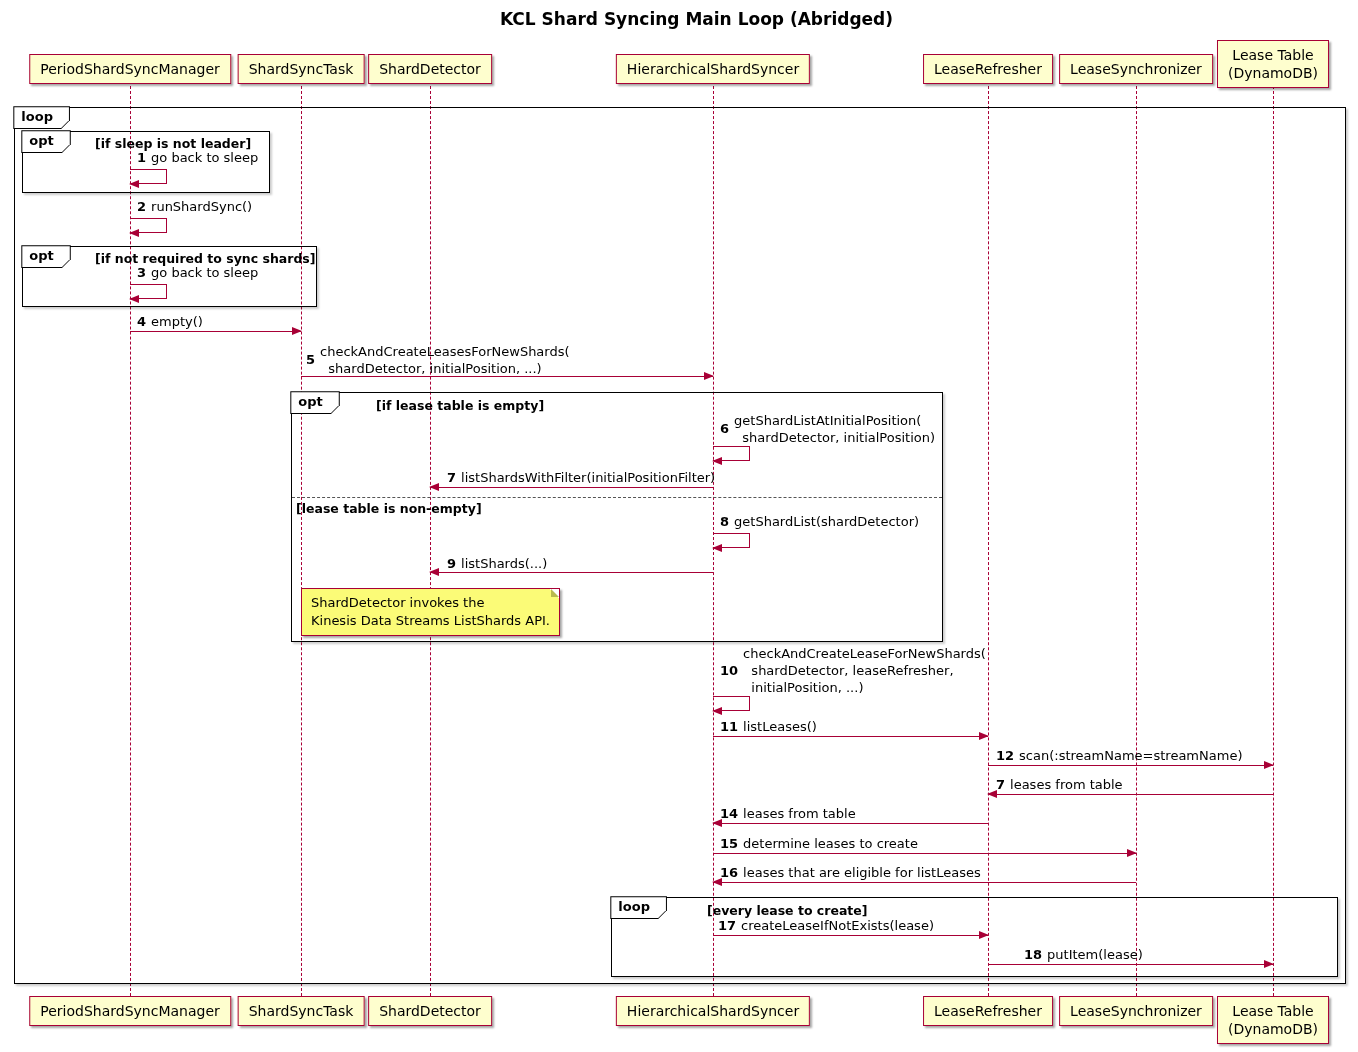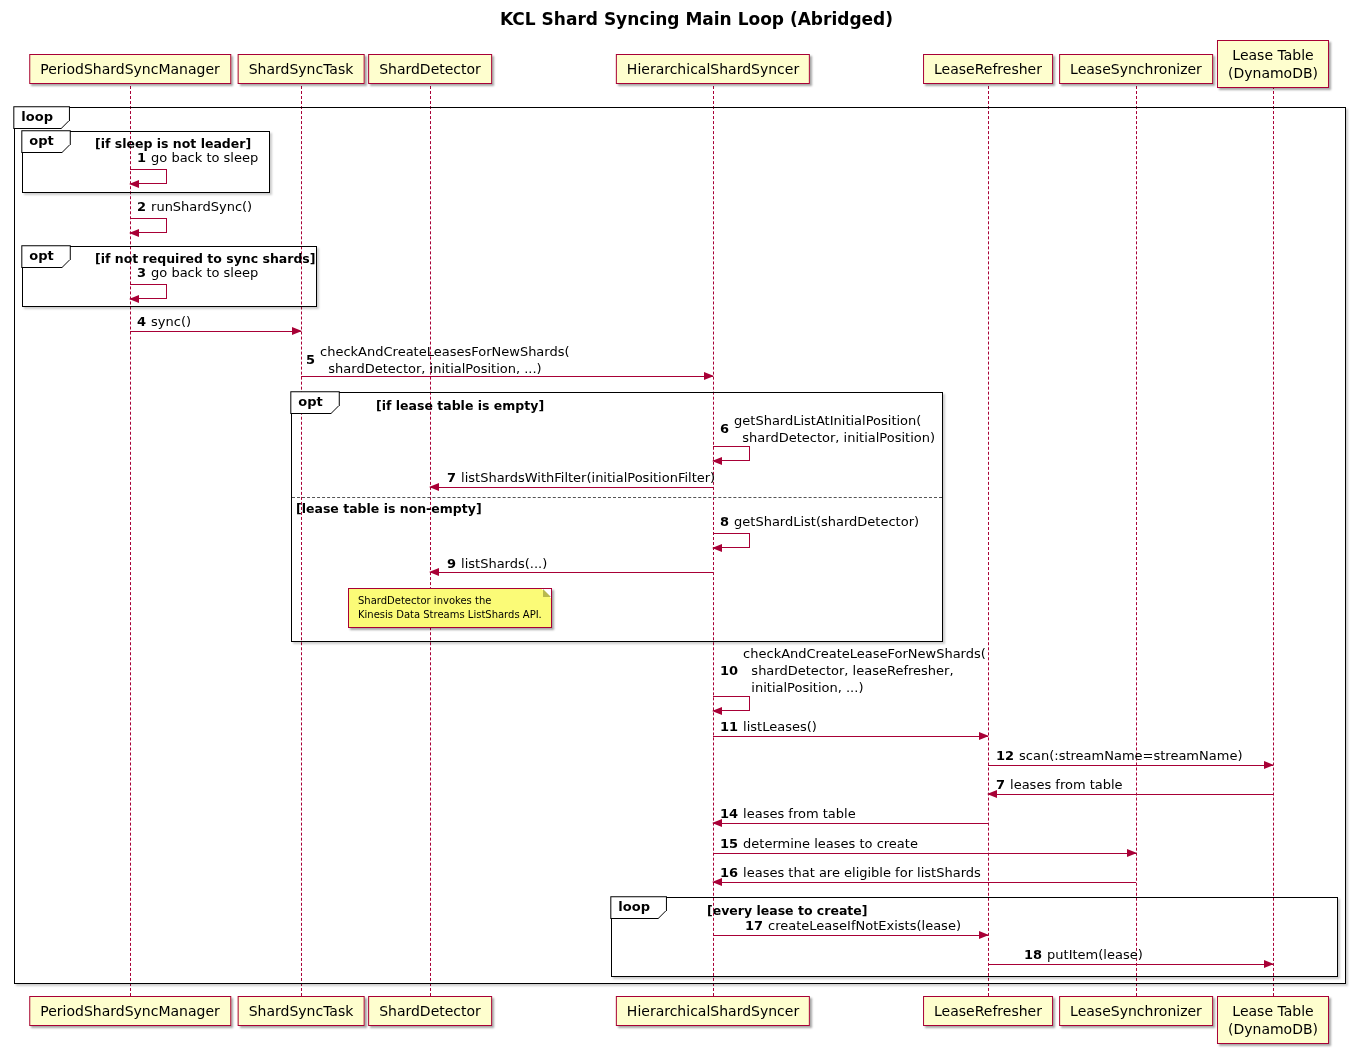--- a/index.html
+++ b/index.html
@@ -56,25 +56,24 @@
   .self {
     position:absolute; width:36px; height:13px; z-index:2;
     border:1.3px solid #A80036; border-left:none;
   }
   .self::after {
     content:""; position:absolute; left:-1px; bottom:-5px; width:0; height:0;
     border-top:4.5px solid transparent; border-bottom:4.5px solid transparent;
     border-right:10px solid #A80036;
   }
   .pnote {
-    position:absolute; border:1px solid #A80036; font-size:10px; line-height:1.35;
+    position:absolute; border:1px solid #A80036; font-size:13px; line-height:1.35;
     padding:5px 9px 6px 9px; white-space:pre-wrap; z-index:3;
     background:linear-gradient(225deg,#ffffff 0 7px,#FBFB77 7px);
     box-shadow:2px 2px 2px rgba(0,0,0,0.35);
-    margin-left:47px;
   }
   .pnote::after {
     content:""; position:absolute; top:0; right:0; width:0; height:0;
     border-bottom:8px solid #b9b94e; border-right:8px solid transparent;
   }
 </style>
 </head>
 <body>
 
 <div class="canvas">
@@ -131,21 +130,21 @@
   </div>
 
   <div class="mlabel" style="left:137px;top:265px">
     <span class="num">3</span>
     <span class="txt">go back to sleep</span>
   </div>
   <div class="self" style="left:130px;top:284px"></div>
 
   <div class="mlabel" style="left:137px;top:314px">
     <span class="num">4</span>
-    <span class="txt">sync()</span>
+    <span class="txt">empty()</span>
   </div>
   <div class="line right" style="left:130px;top:331px;width:171px"></div>
 
   <div class="mlabel" style="left:306px;top:344px">
     <span class="num">5</span>
     <span class="txt">checkAndCreateLeasesForNewShards(
   shardDetector, initialPosition, ...)</span>
   </div>
   <div class="line right" style="left:301px;top:376px;width:412px"></div>
 
@@ -219,32 +218,32 @@
   <div class="line left" style="left:713px;top:823px;width:275px"></div>
 
   <div class="mlabel" style="left:720px;top:836px">
     <span class="num">15</span>
     <span class="txt">determine leases to create</span>
   </div>
   <div class="line right" style="left:713px;top:853px;width:423px"></div>
 
   <div class="mlabel" style="left:720px;top:865px">
     <span class="num">16</span>
-    <span class="txt">leases that are eligible for listShards</span>
+    <span class="txt">leases that are eligible for listLeases</span>
   </div>
   <div class="line left" style="left:713px;top:882px;width:423px"></div>
 
   <div class="frame" style="left:611px;top:897px;width:725px;height:78px">
     <div class="ftag">
         <div class="ftag-in">loop</div>
       </div>
     <div class="fcond" style="left:95px;top:5px">[every lease to create]</div>
   </div>
 
-  <div class="mlabel" style="left:745px;top:918px">
+  <div class="mlabel" style="left:718px;top:918px">
     <span class="num">17</span>
     <span class="txt">createLeaseIfNotExists(lease)</span>
   </div>
   <div class="line right" style="left:713px;top:935px;width:275px"></div>
 
   <div class="mlabel" style="left:1024px;top:947px">
     <span class="num">18</span>
     <span class="txt">putItem(lease)</span>
   </div>
   <div class="line right" style="left:988px;top:964px;width:285px"></div>

